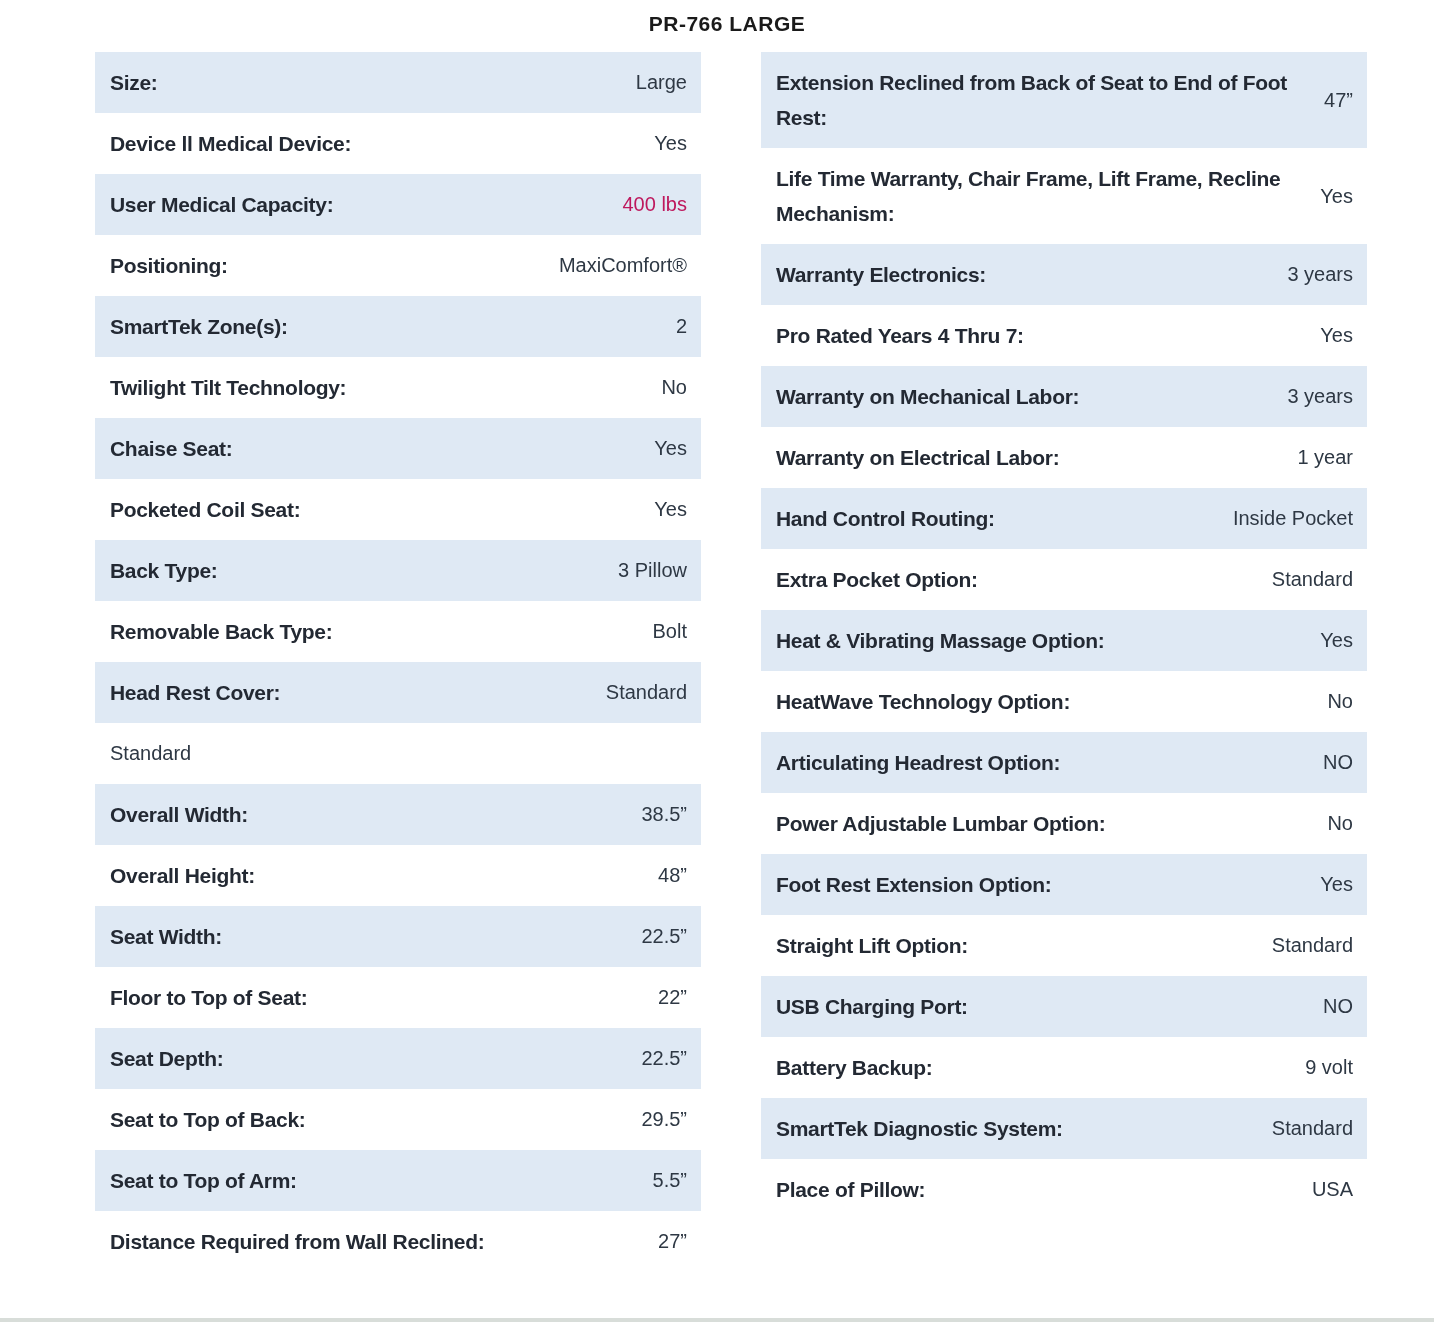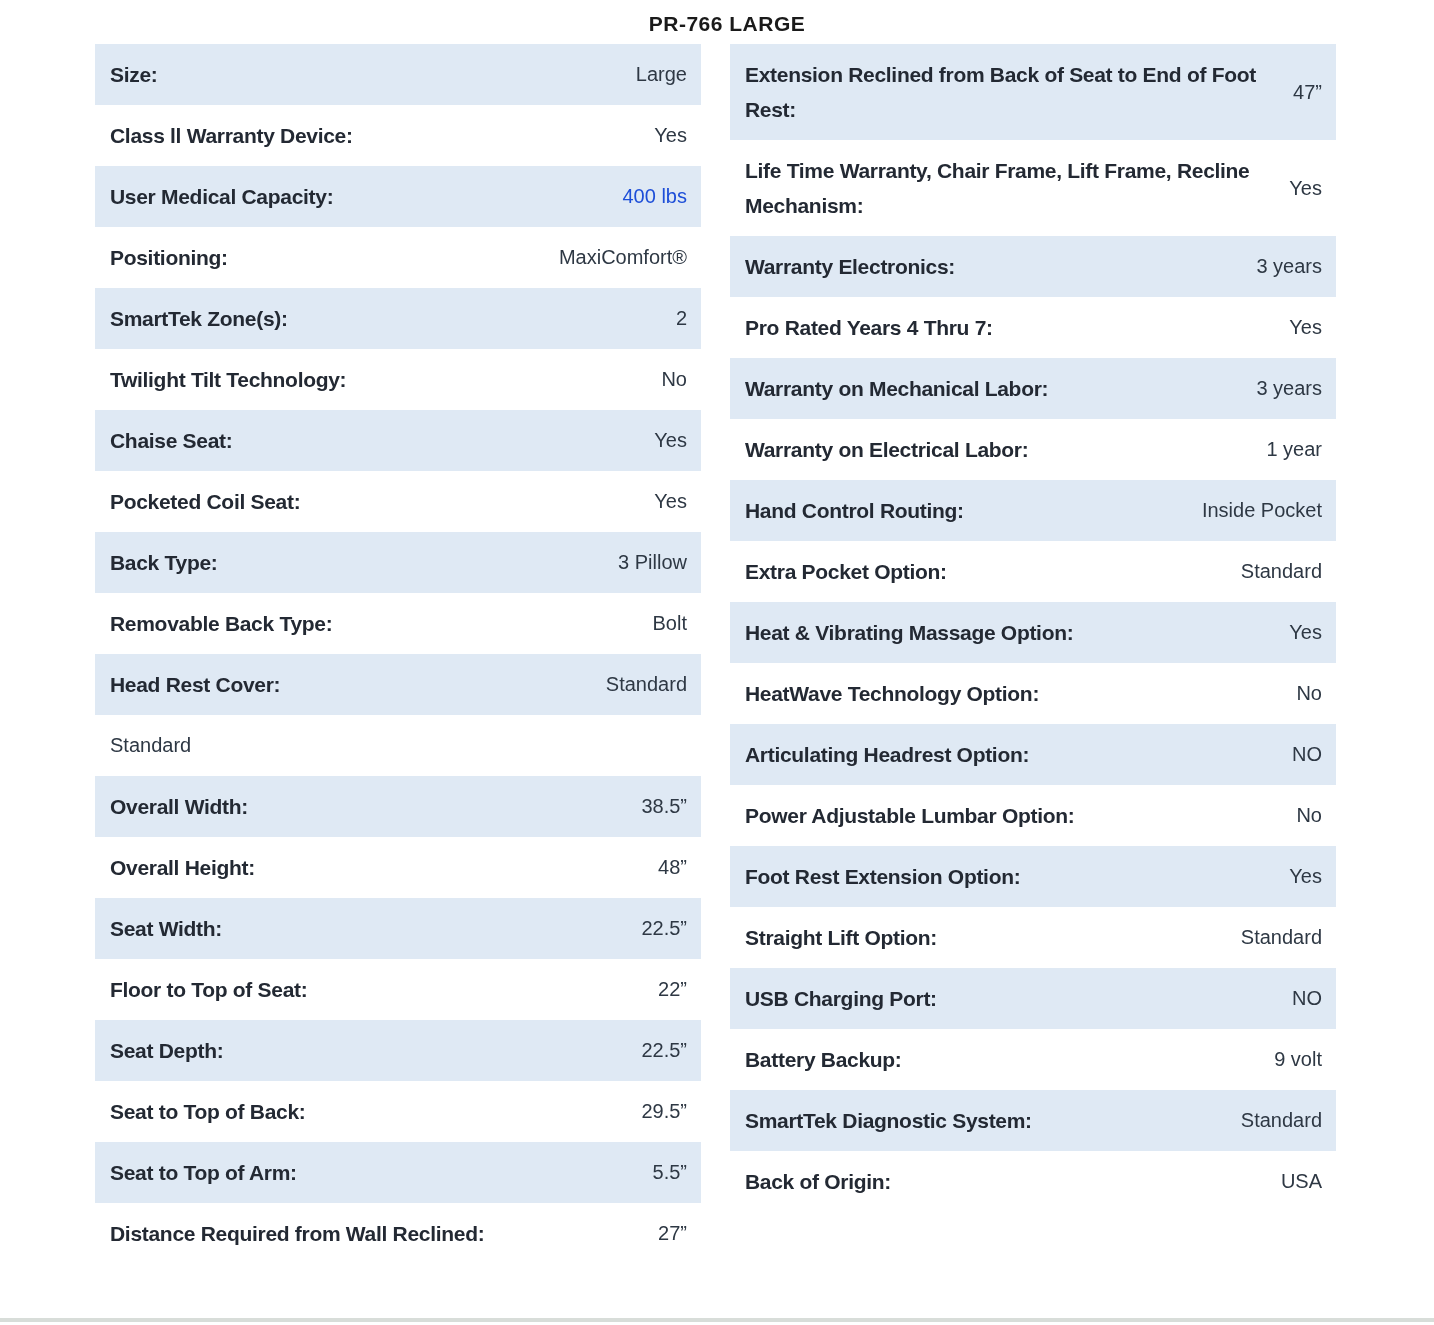--- a/index.html
+++ b/index.html
@@ -23,24 +23,24 @@
     left: 10px;
     width: 100%;
     text-align: center;
     font-size: 21px;
     font-weight: 700;
     color: #1a1a1a;
     letter-spacing: 0.5px;
   }
   .columns {
     position: absolute;
-    top: 44px;
+    top: 52px;
     left: 95px;
     display: flex;
-    gap: 29px;
+    gap: 60px;
     align-items: flex-start;
   }
   .col {
     width: 606px;
     display: flex;
     flex-direction: column;
   }
   .row {
     box-sizing: border-box;
     min-height: 61px;
@@ -62,21 +62,21 @@
   }
   .row .value {
     flex: 0 0 auto;
     font-size: 20px;
     line-height: 35px;
     color: #2e3844;
     white-space: nowrap;
     text-align: right;
   }
   .row.muted .value {
-    color: #1d4ed8;
+    color: #be185d;
   }
   .bottom-bar {
     position: absolute;
     left: 0;
     top: 1318px;
     width: 100%;
     height: 4px;
     background: #d8ddd9;
   }
 </style>
@@ -85,21 +85,21 @@
 
 <div class="page">
   <div class="title">PR-766 LARGE</div>
   <div class="columns">
     <div class="col" id="col-left">
         <div class="row">
           <span class="label">Size:</span>
           <span class="value">Large</span>
         </div>
         <div class="row">
-          <span class="label">Class ll Warranty Device:</span>
+          <span class="label">Device ll Medical Device:</span>
           <span class="value">Yes</span>
         </div>
         <div class="row muted">
           <span class="label">User Medical Capacity:</span>
           <span class="value">400 lbs</span>
         </div>
         <div class="row">
           <span class="label">Positioning:</span>
           <span class="value">MaxiComfort®</span>
         </div>
@@ -230,19 +230,19 @@
         </div>
         <div class="row">
           <span class="label">Battery Backup:</span>
           <span class="value">9 volt</span>
         </div>
         <div class="row">
           <span class="label">SmartTek Diagnostic System:</span>
           <span class="value">Standard</span>
         </div>
         <div class="row">
-          <span class="label">Back of Origin:</span>
+          <span class="label">Place of Pillow:</span>
           <span class="value">USA</span>
         </div>
       </div>
   </div>
   <div class="bottom-bar"></div>
 </div>
 
 </body></html>

